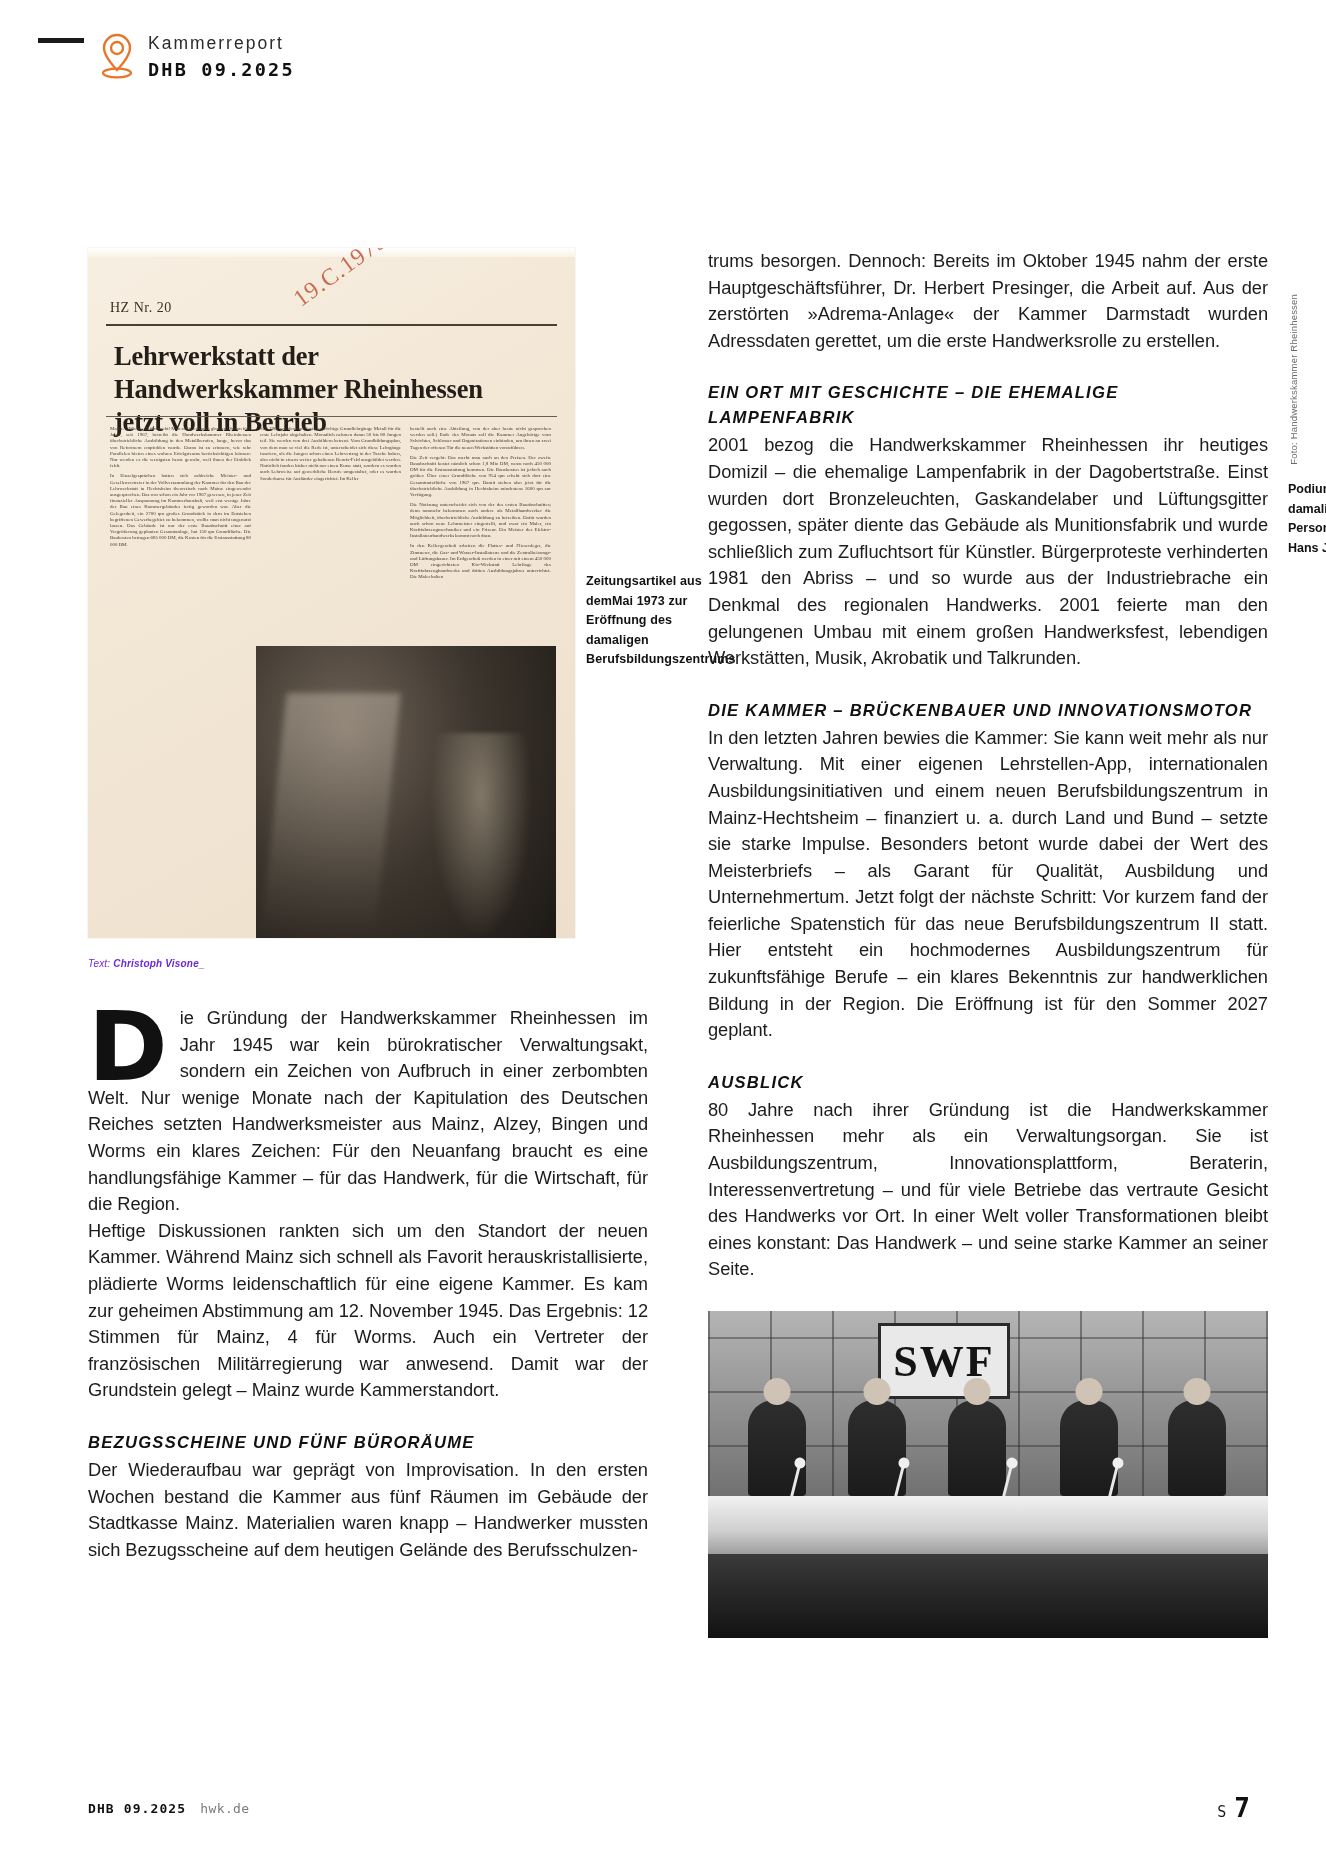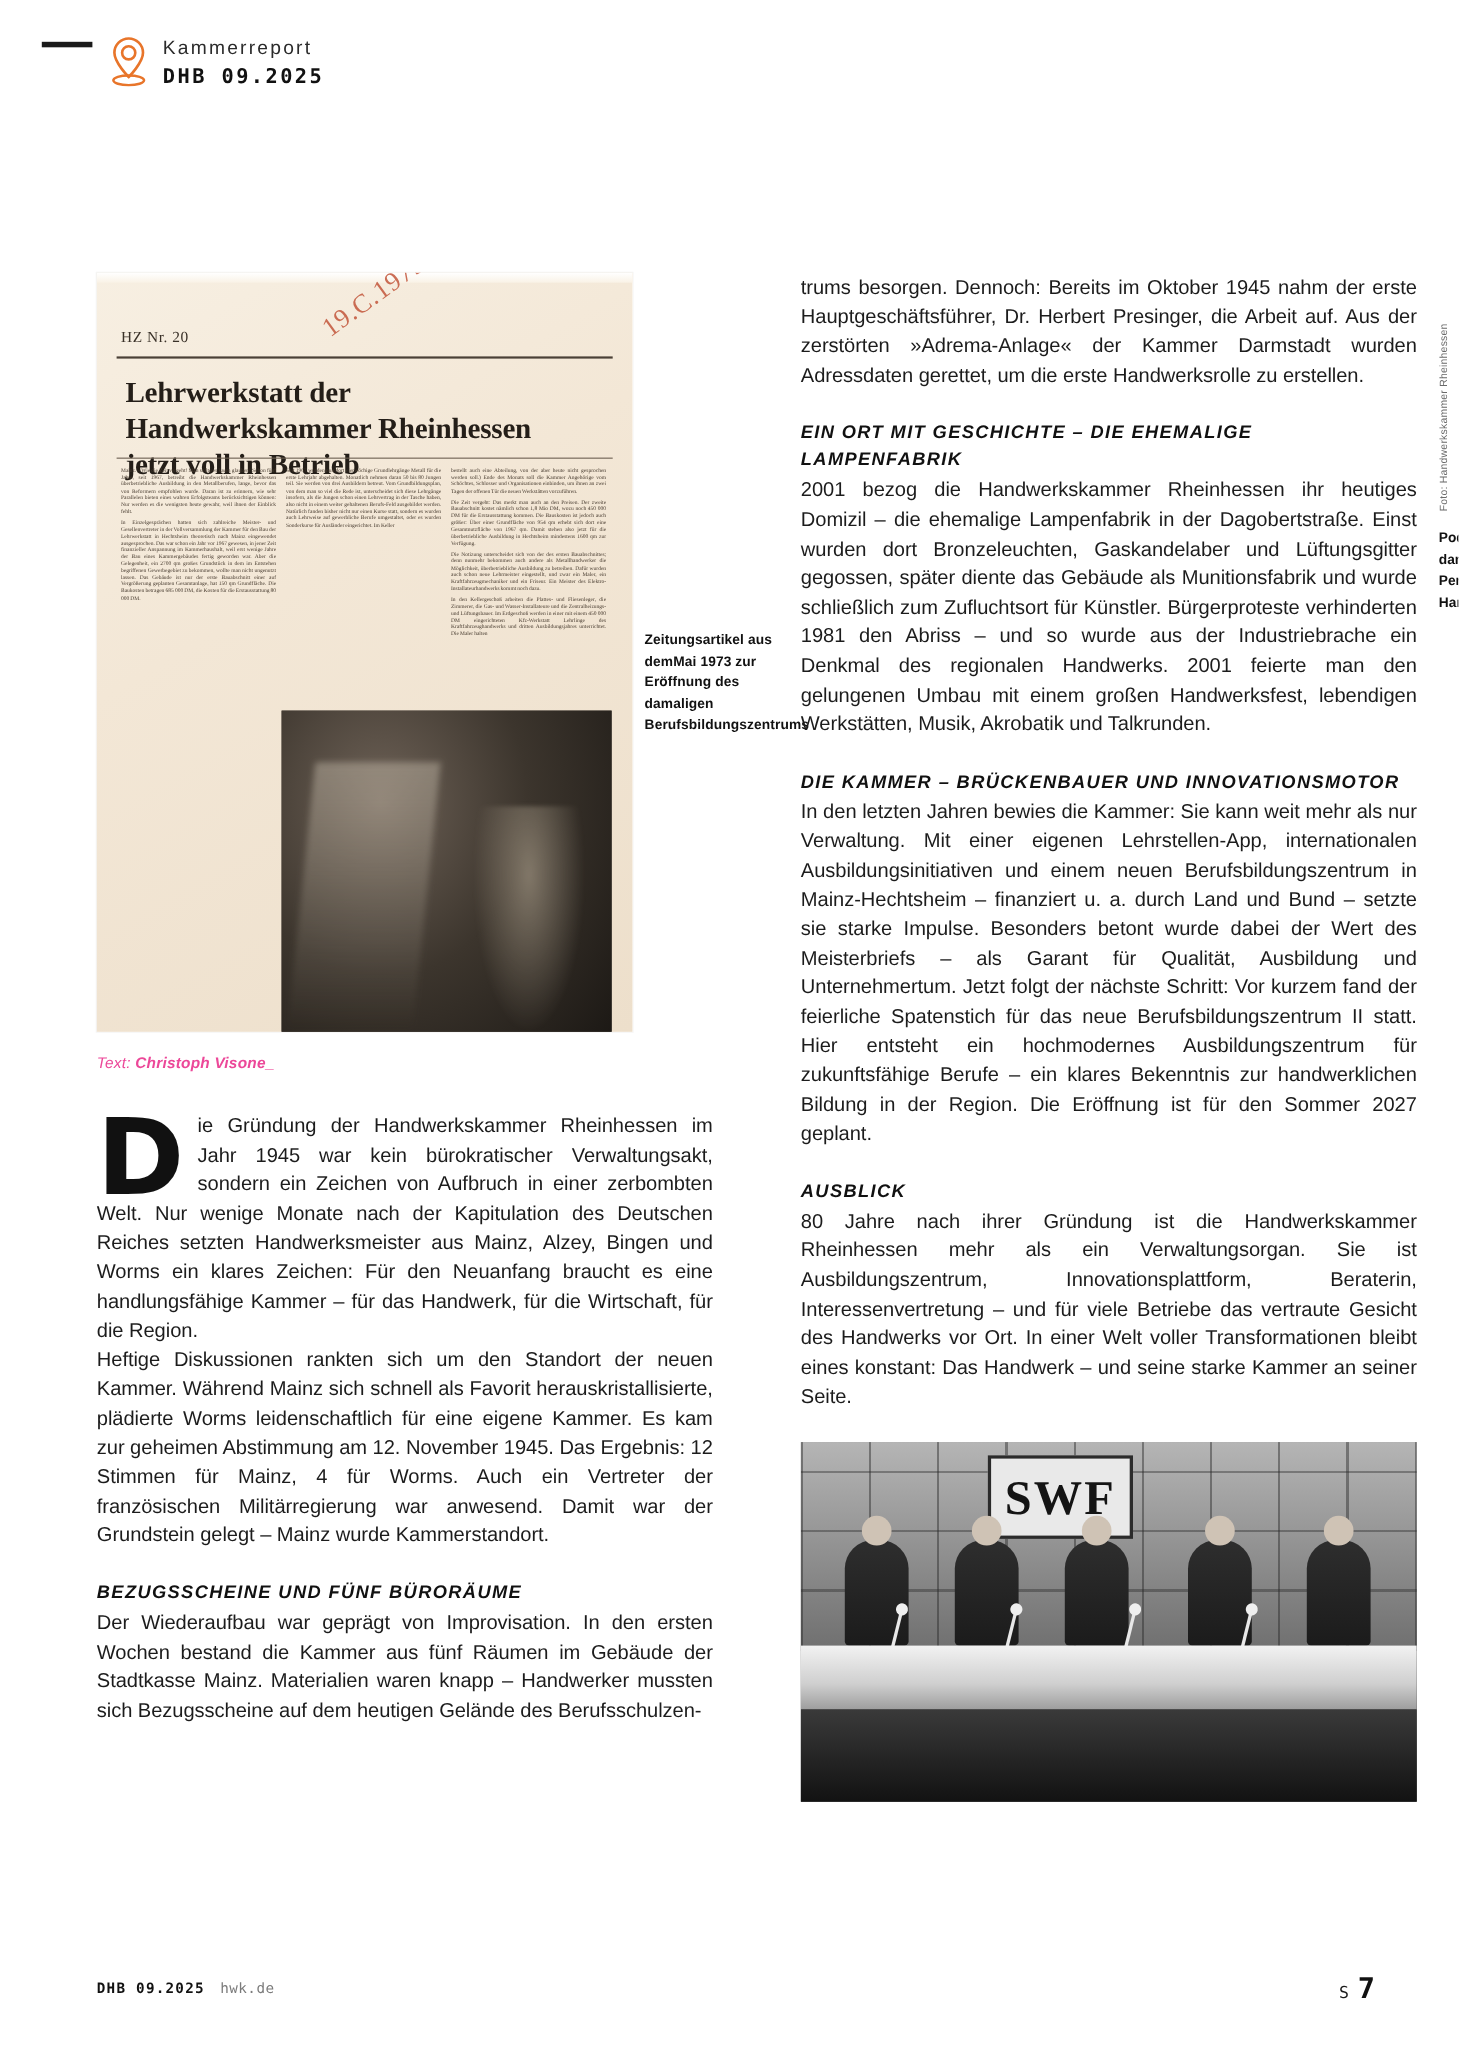--- a/index.html
+++ b/index.html
@@ -67,21 +67,21 @@
 
   
   .col-left {
     position: absolute;
     left: 88px;
     top: 248px;
     width: 560px;
   }
   .col-right {
     position: absolute;
-    left: 728px;
+    left: 708px;
     top: 248px;
     width: 560px;
   }
 
   
   .clipping {
     position: relative;
     width: 487px;
     height: 690px;
     background: linear-gradient(150deg, #f7efe2 0%, #f3e7d6 40%, #eddfcb 100%);
@@ -199,23 +199,23 @@
     font-size: 12.5px;
     font-weight: 700;
     line-height: 19.5px;
     color: #111;
     letter-spacing: .1px;
   }
 
   
   .byline {
     margin-top: 20px;
-    font-size: 14px;
+    font-size: 10px;
     font-style: italic;
-    color: #ec4899;
+    color: #6d28d9;
     letter-spacing: .2px;
   }
   .byline b { font-style: italic; font-weight: 700; }
 
   .body-text {
     font-size: 18.3px;
     line-height: 26.6px;
     color: #1c1c1c;
     text-align: justify;
     letter-spacing: -0.05px;

